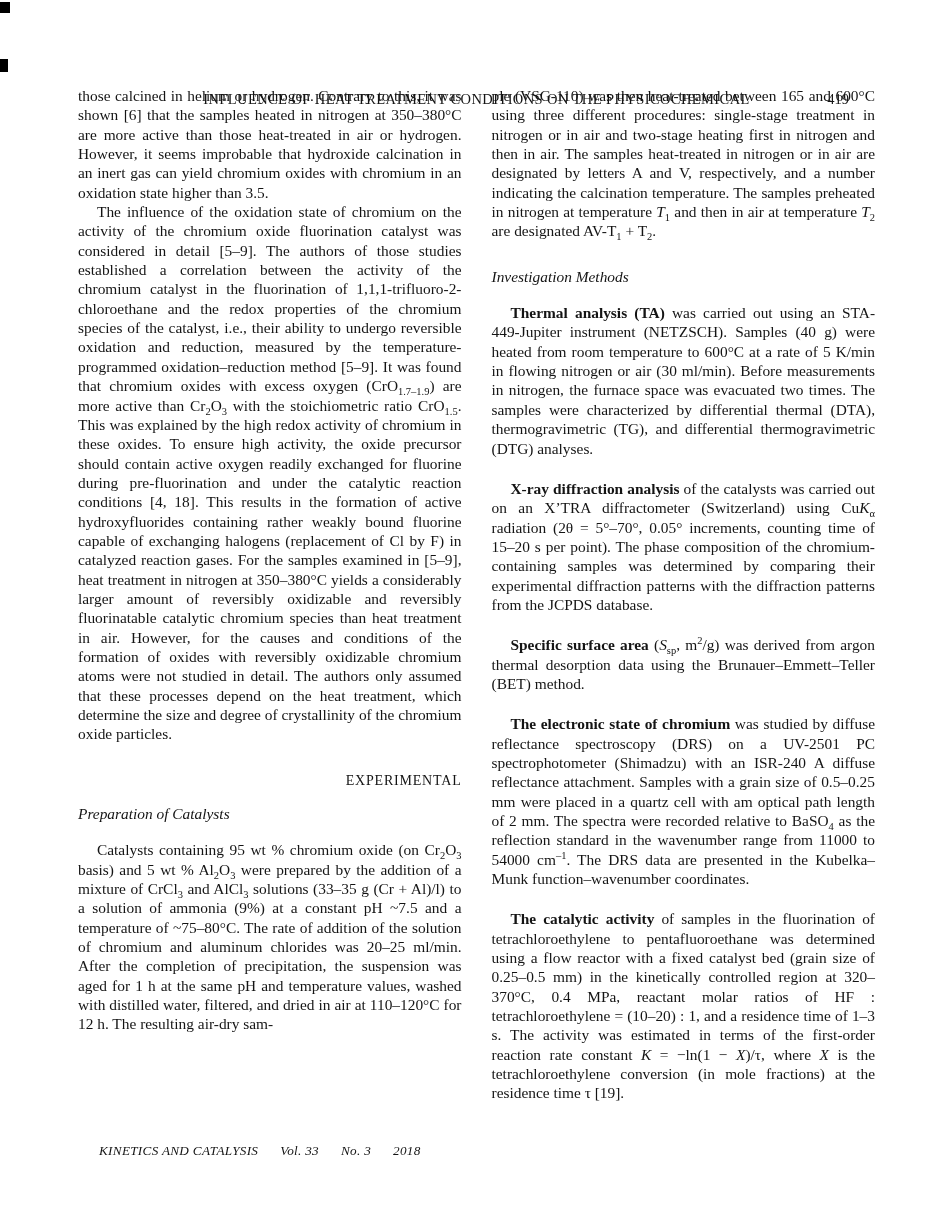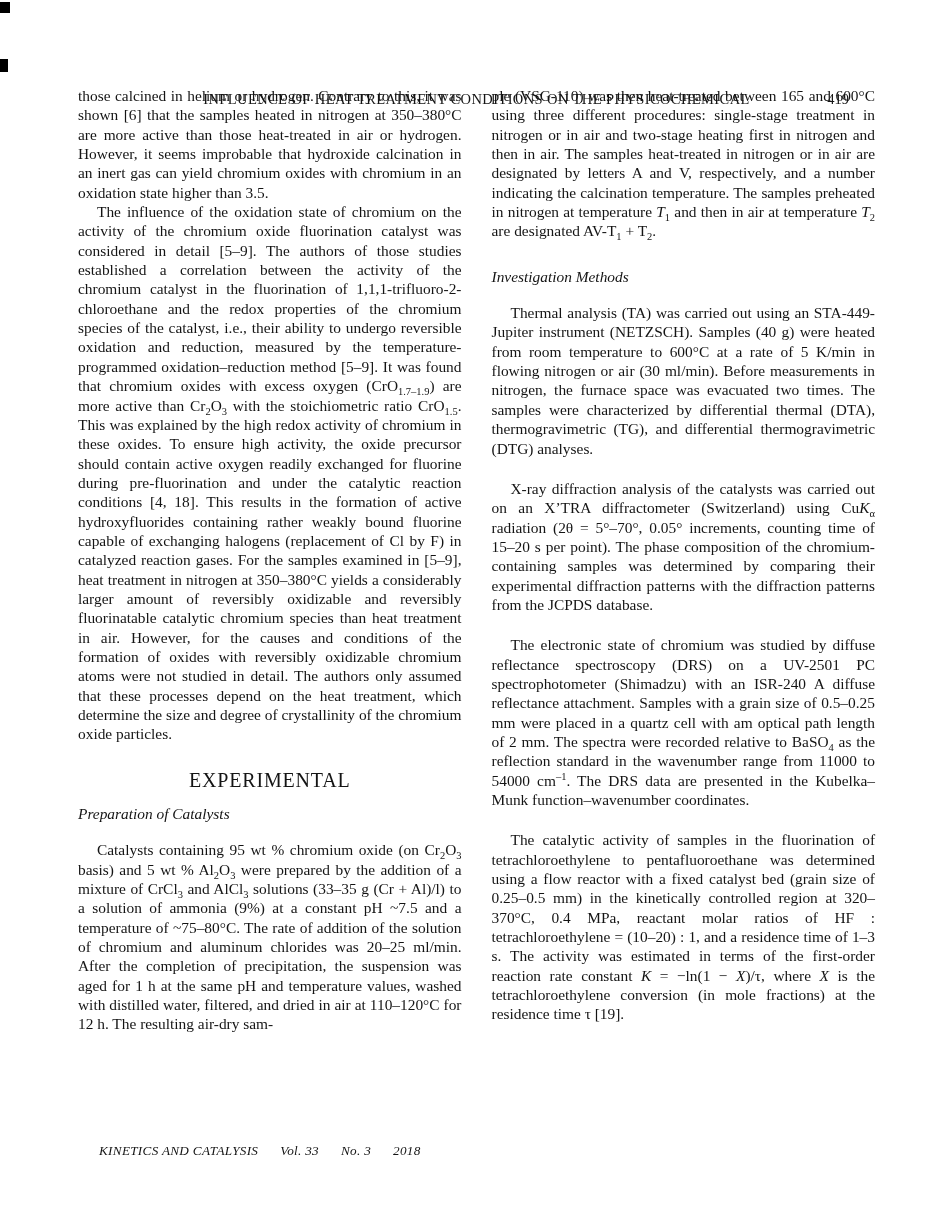--- a/index.html
+++ b/index.html
@@ -17,26 +17,26 @@
     text-align:center;font-size:14.5px;letter-spacing:.4px;white-space:nowrap;margin-top:40px;
   }
   .header .page-num{position:absolute;right:26px;top:0;letter-spacing:0}
 
   .columns{position:absolute;top:86px;left:78px;right:77px;display:flex;gap:30px}
   .col{width:384px;font-size:15.4px;line-height:19.35px;text-align:justify}
 
   .para{margin:0;padding:0}
   .para.indent{text-indent:19px}
   .para.spaced{margin-top:21px}
-  .para b{font-weight:normal}
+  .para b{font-weight:bold}
   sub{font-size:68%;line-height:0}
   sup{font-size:68%;line-height:0}
 
   .section-heading{
-    text-align:center;margin:27px 0 14px 0;letter-spacing:.8px;font-size:20px;
+    text-align:right;margin:27px 0 14px 0;letter-spacing:.8px;font-size:14px;
   }
   .subsection-heading{
     font-style:italic;margin:26px 0 17px 0;font-size:15.4px;
   }
   .section-heading + .subsection-heading{margin-top:3px}
 
   .footer{
     position:absolute;top:1143px;left:99px;
     font-size:13.2px;letter-spacing:.3px;display:flex;white-space:nowrap;font-style:italic;
   }
@@ -59,20 +59,21 @@
       <p class="para indent">The influence of the oxidation state of chromium on the activity of the chromium oxide fluorination catalyst was considered in detail [5–9]. The authors of those studies established a correlation between the activity of the chromium catalyst in the fluorination of 1,1,1-trifluoro-2-chloroethane and the redox properties of the chromium species of the catalyst, i.e., their ability to undergo reversible oxidation and reduction, measured by the temperature-programmed oxidation–reduction method [5–9]. It was found that chromium oxides with excess oxygen (CrO<sub>1.7–1.9</sub>) are more active than Cr<sub>2</sub>O<sub>3</sub> with the stoichiometric ratio CrO<sub>1.5</sub>. This was explained by the high redox activity of chromium in these oxides. To ensure high activity, the oxide precursor should contain active oxygen readily exchanged for fluorine during pre-fluorination and under the catalytic reaction conditions [4, 18]. This results in the formation of active hydroxyfluorides containing rather weakly bound fluorine capable of exchanging halogens (replacement of Cl by F) in catalyzed reaction gases. For the samples examined in [5–9], heat treatment in nitrogen at 350–380°C yields a considerably larger amount of reversibly oxidizable and reversibly fluorinatable catalytic chromium species than heat treatment in air. However, for the causes and conditions of the formation of oxides with reversibly oxidizable chromium atoms were not studied in detail. The authors only assumed that these processes depend on the heat treatment, which determine the size and degree of crystallinity of the chromium oxide particles.</p>
       <div class="section-heading">EXPERIMENTAL</div>
       <div class="subsection-heading">Preparation of Catalysts</div>
       <p class="para indent">Catalysts containing 95 wt % chromium oxide (on Cr<sub>2</sub>O<sub>3</sub> basis) and 5 wt % Al<sub>2</sub>O<sub>3</sub> were prepared by the addition of a mixture of CrCl<sub>3</sub> and AlCl<sub>3</sub> solutions (33–35 g (Cr + Al)/l) to a solution of ammonia (9%) at a constant pH ~7.5 and a temperature of ~75–80°C. The rate of addition of the solution of chromium and aluminum chlorides was 20–25 ml/min. After the completion of precipitation, the suspension was aged for 1 h at the same pH and temperature values, washed with distilled water, filtered, and dried in air at 110–120°C for 12 h. The resulting air-dry sam-</p>
     </div>
   <div class="col">
       <p class="para">ple (VSG-110) was then heat-treated between 165 and 600°C using three different procedures: single-stage treatment in nitrogen or in air and two-stage heating first in nitrogen and then in air. The samples heat-treated in nitrogen or in air are designated by letters A and V, respectively, and a number indicating the calcination temperature. The samples preheated in nitrogen at temperature <i>T</i><sub>1</sub> and then in air at temperature <i>T</i><sub>2</sub> are designated AV-T<sub>1</sub> + T<sub>2</sub>.</p>
       <div class="subsection-heading">Investigation Methods</div>
       <p class="para indent"><b>Thermal analysis (TA)</b> was carried out using an STA-449-Jupiter instrument (NETZSCH). Samples (40 g) were heated from room temperature to 600°C at a rate of 5 K/min in flowing nitrogen or air (30 ml/min). Before measurements in nitrogen, the furnace space was evacuated two times. The samples were characterized by differential thermal (DTA), thermogravimetric (TG), and differential thermogravimetric (DTG) analyses.</p>
       <p class="para indent spaced"><b>X-ray diffraction analysis</b> of the catalysts was carried out on an X’TRA diffractometer (Switzerland) using Cu<i>K</i><sub>α</sub> radiation (2θ = 5°–70°, 0.05° increments, counting time of 15–20 s per point). The phase composition of the chromium-containing samples was determined by comparing their experimental diffraction patterns with the diffraction patterns from the JCPDS database.</p>
+      <p class="para indent spaced"><b>Specific surface area</b> (<i>S</i><sub>sp</sub>, m<sup>2</sup>/g) was derived from argon thermal desorption data using the Brunauer–Emmett–Teller (BET) method.</p>
       <p class="para indent spaced"><b>The electronic state of chromium</b> was studied by diffuse reflectance spectroscopy (DRS) on a UV-2501 PC spectrophotometer (Shimadzu) with an ISR-240 A diffuse reflectance attachment. Samples with a grain size of 0.5–0.25 mm were placed in a quartz cell with am optical path length of 2 mm. The spectra were recorded relative to BaSO<sub>4</sub> as the reflection standard in the wavenumber range from 11000 to 54000 cm<sup>–1</sup>. The DRS data are presented in the Kubelka–Munk function–wavenumber coordinates.</p>
       <p class="para indent spaced"><b>The catalytic activity</b> of samples in the fluorination of tetrachloroethylene to pentafluoroethane was determined using a flow reactor with a fixed catalyst bed (grain size of 0.25–0.5 mm) in the kinetically controlled region at 320–370°C, 0.4 MPa, reactant molar ratios of HF : tetrachloroethylene = (10–20) : 1, and a residence time of 1–3 s. The activity was estimated in terms of the first-order reaction rate constant <i>K</i> = −ln(1 − <i>X</i>)/τ, where <i>X</i> is the tetrachloroethylene conversion (in mole fractions) at the residence time τ [19].</p>
     </div>
 </div>
 
 <div class="footer">
   <span>KINETICS AND CATALYSIS</span>
   <span>Vol. 33</span>
   <span>No. 3</span>
   <span>2018</span>

